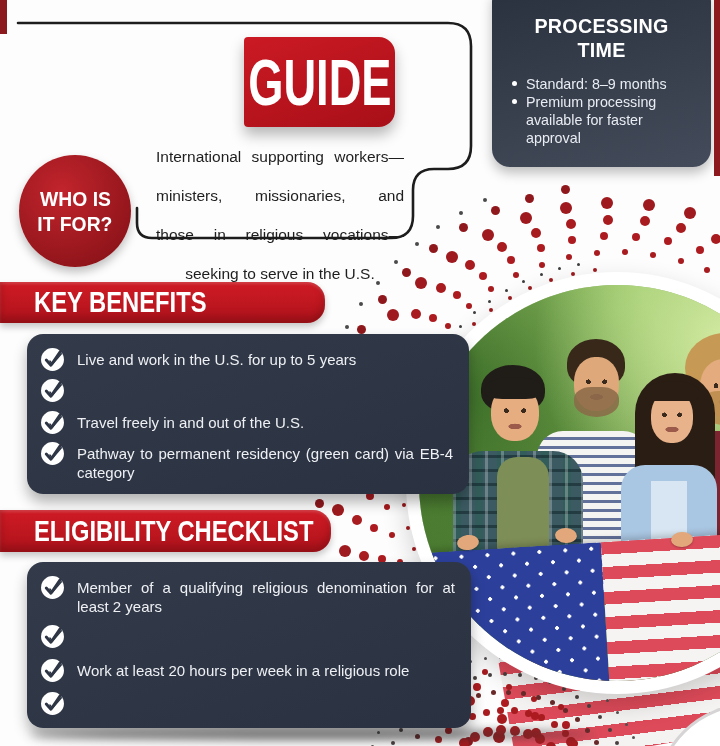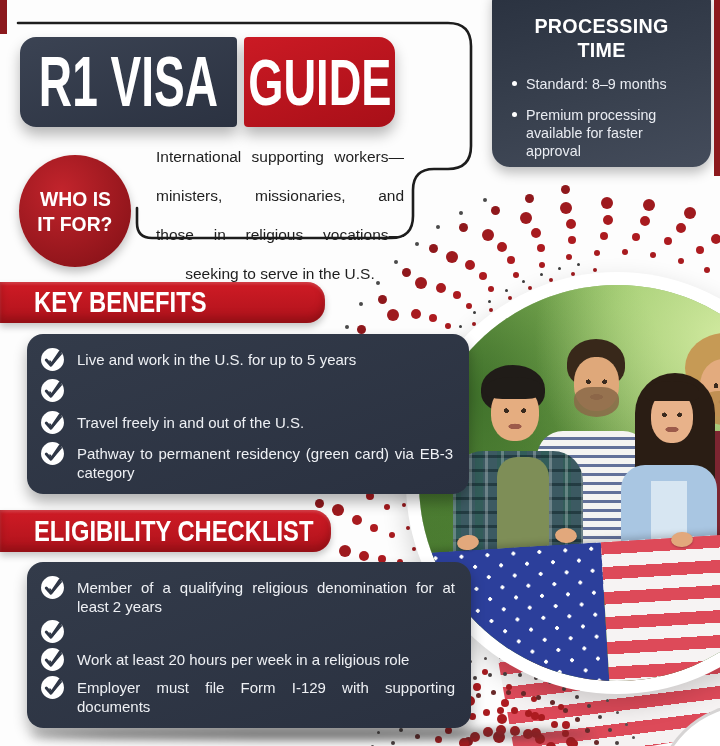--- a/index.html
+++ b/index.html
@@ -53,21 +53,21 @@
   .desc-line:last-child{text-align:center;}
   .desc-line:last-child::after{content:none;}
 
   
   #processing-card{position:absolute;left:492px;top:-16px;width:219px;height:183px;z-index:7;
     border-radius:18px;background:linear-gradient(165deg,#29313f 0%,#39414f 60%,#444c5b 100%);
     box-shadow:0 6px 12px rgba(0,0,0,.25);color:#fff;padding-top:30px;}
   #processing-heading{text-align:center;font-weight:700;font-size:20.5px;line-height:24px;
     letter-spacing:.3px;transform:scaleX(.96);}
   #processing-list{margin:13px 0 0 0;padding:0 14px 0 20px;display:flex;
-    flex-direction:column;gap:13px;}
+    flex-direction:column;}
   .proc-row{display:flex;gap:9px;align-items:flex-start;}
   .proc-dot{width:5px;height:5px;border-radius:50%;background:#fff;flex:0 0 auto;margin-top:6px;}
   .proc-text{font-size:14.3px;line-height:18px;color:#e9ecf2;max-width:168px;}
 
   
   .banner{position:absolute;left:0;display:flex;align-items:center;padding-left:34px;z-index:7;
     border-radius:0 18px 18px 0;
     background:linear-gradient(180deg,#cf1b25 0%,#b4141d 85%);
     box-shadow:0 4px 7px rgba(0,0,0,.22), inset 0 -5px 8px rgba(100,8,12,.45),
                inset 0 2px 3px rgba(255,255,255,.18);}
@@ -416,23 +416,20 @@
     <span class="hand" style="left:136px;top:243px;transform:rotate(4deg);"></span>
     <span class="hand" style="left:252px;top:247px;transform:rotate(-4deg);"></span>
 
   </div>
 
   <svg id="bubble-svg" width="720" height="746" viewBox="0 0 720 746">
     <path d="M 18 23 L 448 23 Q 471 23 471 46 L 471 146 Q 471 169 448 169 L 434 169
              Q 413 169 413 190 L 413 216 Q 413 238 391 238 L 152 238 Q 137 238 137 223 L 137 208" fill="#fdfdfd" stroke="#1d1d1d" stroke-width="2.6" stroke-linecap="round"></path>
   </svg>
 
-  <div id="title-navy" class="title-box">
-    <span class="title-text">R1 VISA</span>
-  </div>
   <div id="title-red" class="title-box">
     <span class="title-text">GUIDE</span>
   </div>
 
   <div id="who-circle">
     <span>WHO IS</span>
     <span>IT FOR?</span>
   </div>
   <div id="who-desc">
 
@@ -502,21 +499,21 @@
       </div>
 
       <div class="check-row">
         <span class="check-icon">
           <svg viewBox="0 0 24 24" width="25" height="25">
             <circle cx="12" cy="12" r="11" fill="#ffffff"></circle>
             <path d="M6 12.5 L10.5 17.5 L19.5 4.5" fill="none" stroke="#2e3645" stroke-width="2.8" stroke-linecap="round" stroke-linejoin="round"></path>
             <path d="M9.5 13.5 L12 16.5 L20.5 6.5" fill="none" stroke="#2e3645" stroke-width="1.4" stroke-linecap="round"></path>
           </svg>
         </span>
-        <p class="check-text">Pathway to permanent residency (green card) via EB-3 category</p>
+        <p class="check-text">Pathway to permanent residency (green card) via EB-4 category</p>
       </div>
     </div>
 
   <div id="eligibility-banner" class="banner">
     <span>ELIGIBILITY CHECKLIST</span>
   </div>
   <div id="eligibility-card" class="dark-card">
 
       <div class="check-row">
         <span class="check-icon">
@@ -551,21 +548,20 @@
       </div>
 
       <div class="check-row">
         <span class="check-icon">
           <svg viewBox="0 0 24 24" width="25" height="25">
             <circle cx="12" cy="12" r="11" fill="#ffffff"></circle>
             <path d="M6 12.5 L10.5 17.5 L19.5 4.5" fill="none" stroke="#2e3645" stroke-width="2.8" stroke-linecap="round" stroke-linejoin="round"></path>
             <path d="M9.5 13.5 L12 16.5 L20.5 6.5" fill="none" stroke="#2e3645" stroke-width="1.4" stroke-linecap="round"></path>
           </svg>
         </span>
-        <p class="check-text">Employer must file Form I-129 with supporting documents</p>
       </div>
     </div>
 
   <div id="edge-left" class="edge-strip"></div>
   <div id="edge-right" class="edge-strip"></div>
 
   <div id="bottom-shadow"></div>
 </div>
 
 </body></html>

